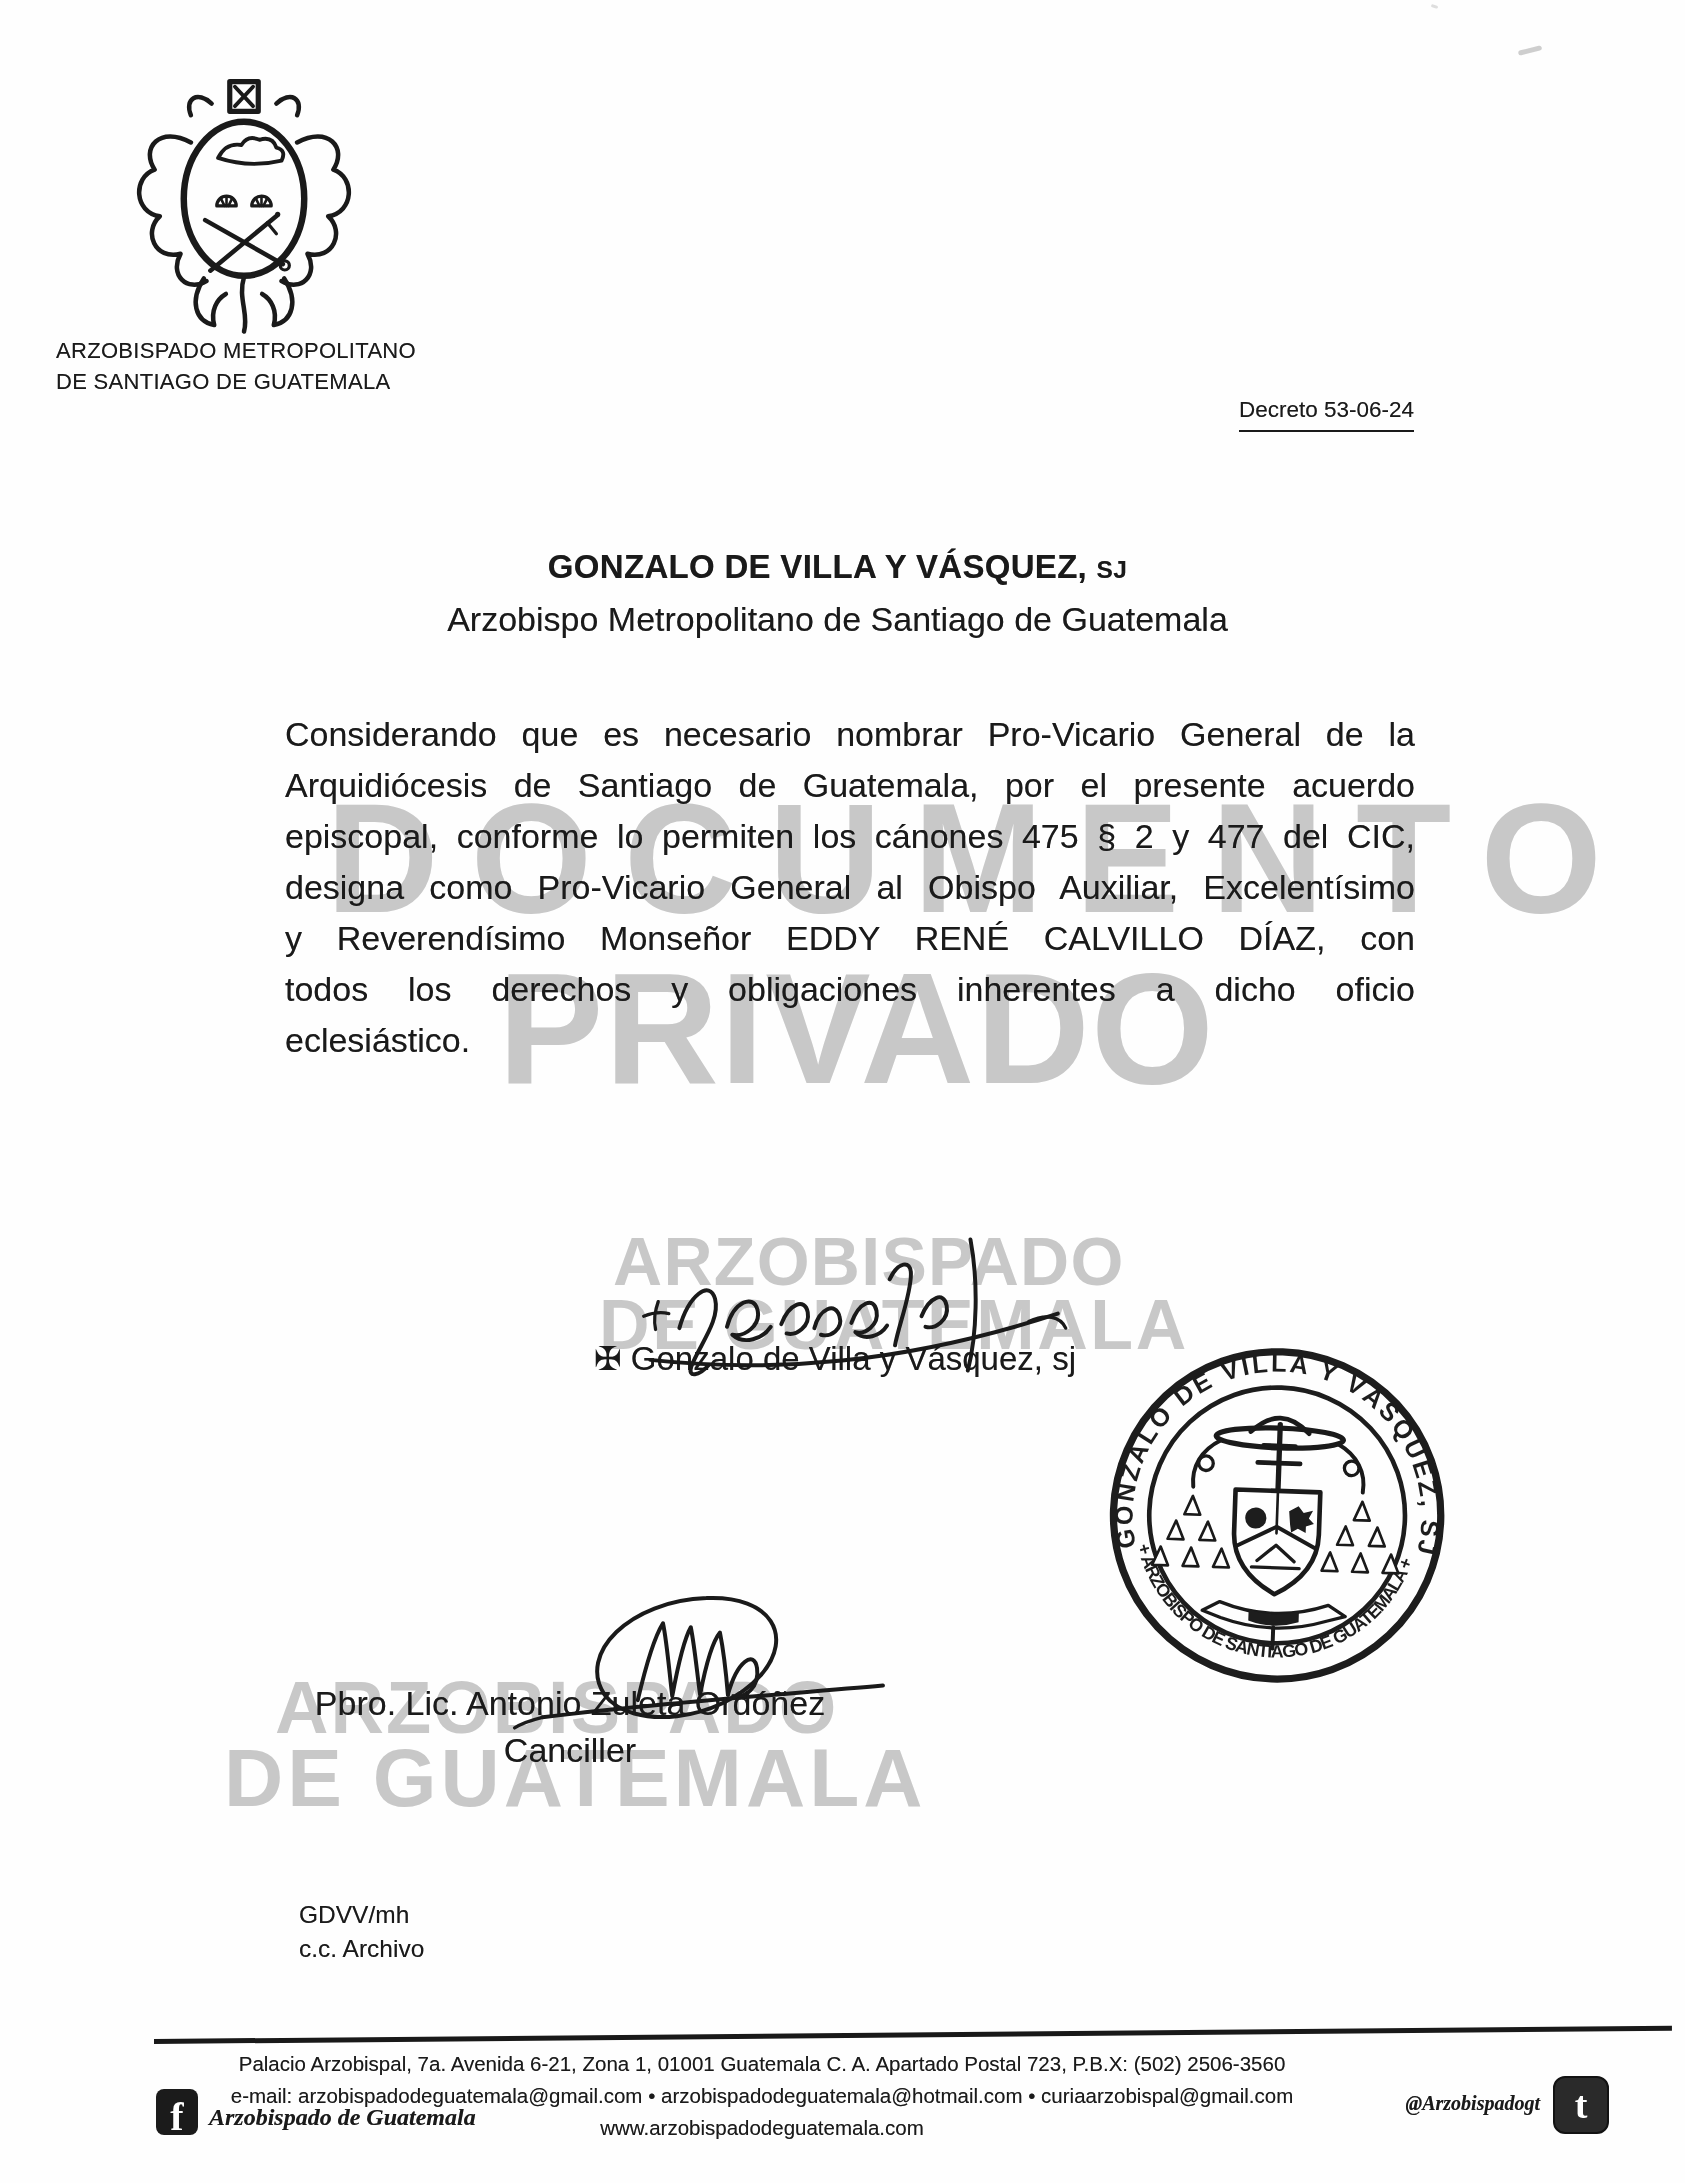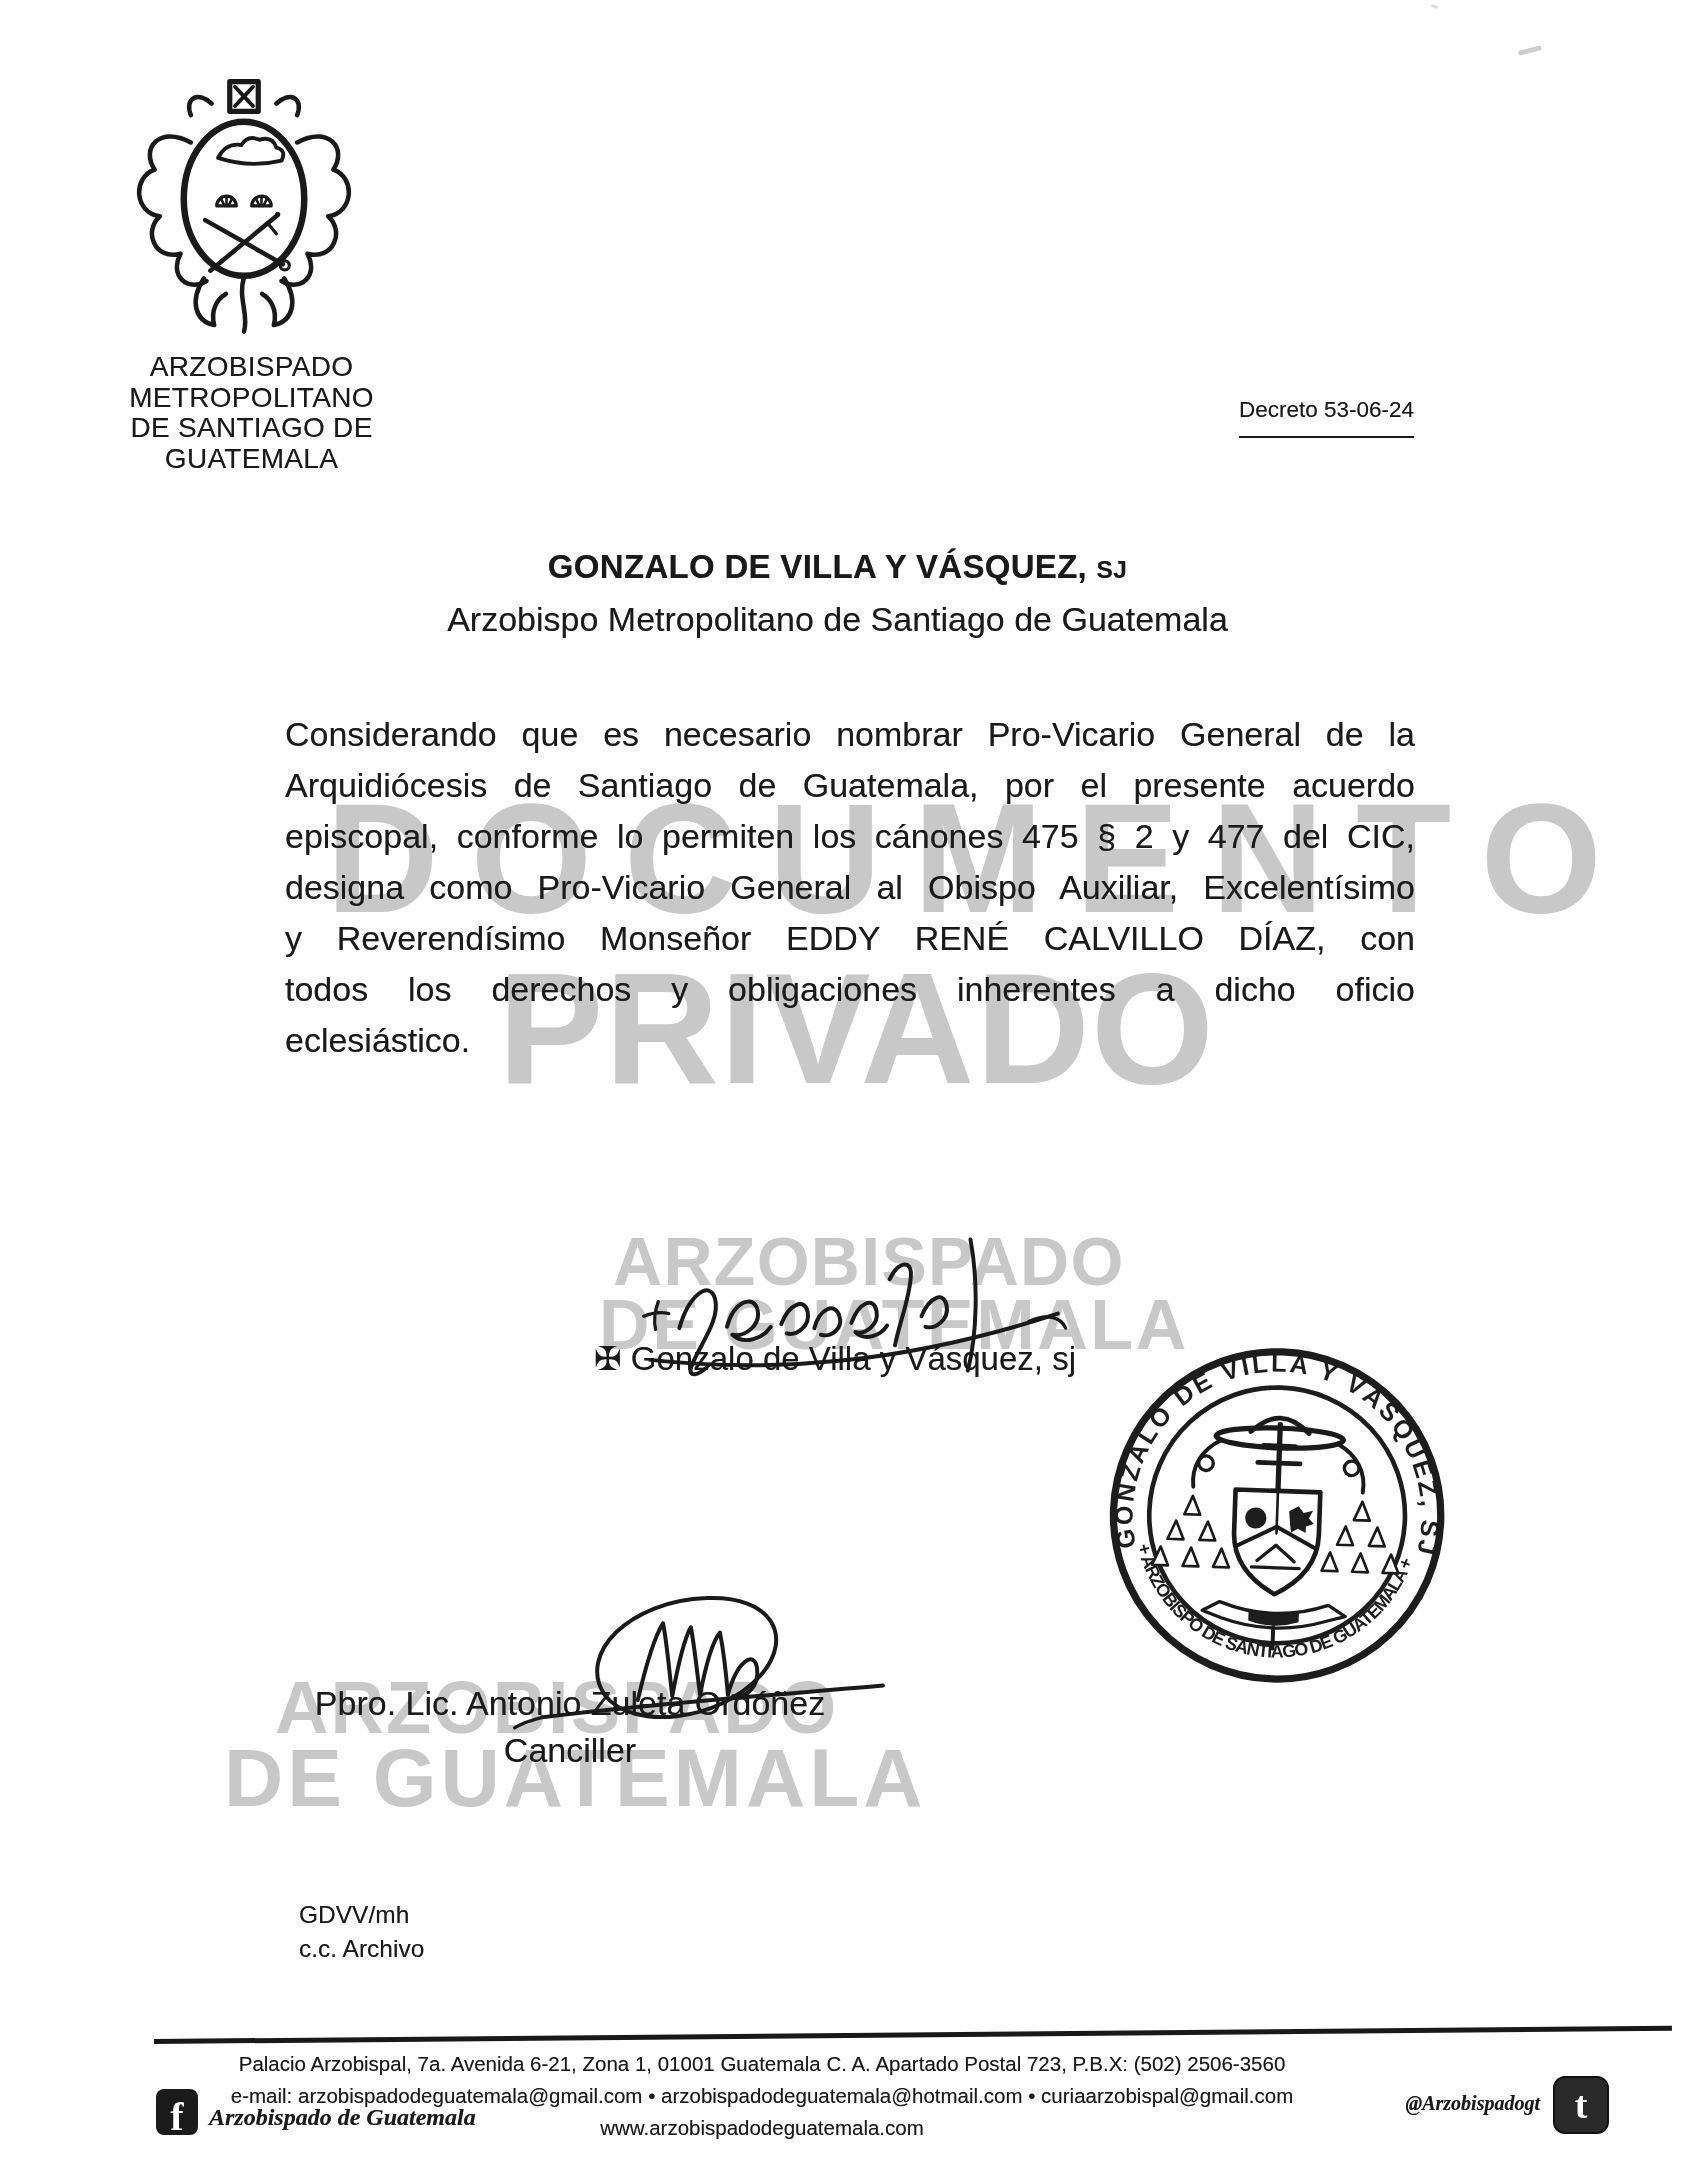--- a/index.html
+++ b/index.html
@@ -26,28 +26,28 @@
   #wm-doc   {left:326px; top:780px; font-size:156px; letter-spacing:32px;}
   #wm-priv  {left:498px; top:949px; font-size:158px; letter-spacing:1.3px;}
   #wm-mid-a {left:613px; top:1227px; font-size:68px;}
   #wm-mid-b {left:599px; top:1290px; font-size:70px; letter-spacing:2.6px;}
   #wm-bot-a {left:275px; top:1671px; font-size:74px; letter-spacing:2px;}
   #wm-bot-b {left:224px; top:1737px; font-size:82px; letter-spacing:4px;}
   .content{position:absolute; inset:0; z-index:2;}
   
   #crest{left:113px; top:66px; width:262px; height:272px;}
   #org-block{
-    left:56px; top:352px; width:391px;
-    text-align:center; font-size:28px; line-height:30.5px; letter-spacing:0.3px;
+    left:56px; top:336px; width:391px;
+    font-size:22px; line-height:30.5px; letter-spacing:0.3px;
   }
   #decree{
     left:1217px; top:397px; width:219px; text-align:center;
     font-size:22.5px;
   }
-  #decree .u{border-bottom:2px solid #1a1a1a; padding-bottom:14px;}
+  #decree .u{border-bottom:2px solid #1a1a1a; padding-bottom:8px;}
   
   #title-block{left:278px; top:543px; width:1119px; text-align:center;}
   #title-name{font-size:33px; font-weight:bold; line-height:48px; letter-spacing:0.3px;}
   #title-name .suffix{font-size:24.5px;}
   #title-sub{font-size:34px; line-height:41px; margin-top:5.3px;}
   
   .para{left:285px; width:1130px; font-size:34px; line-height:51px;}
   #p1{top:709px;}
   #p2{top:1066px;}
   .jline{text-align:justify; text-align-last:justify; height:51px; overflow:hidden;}

